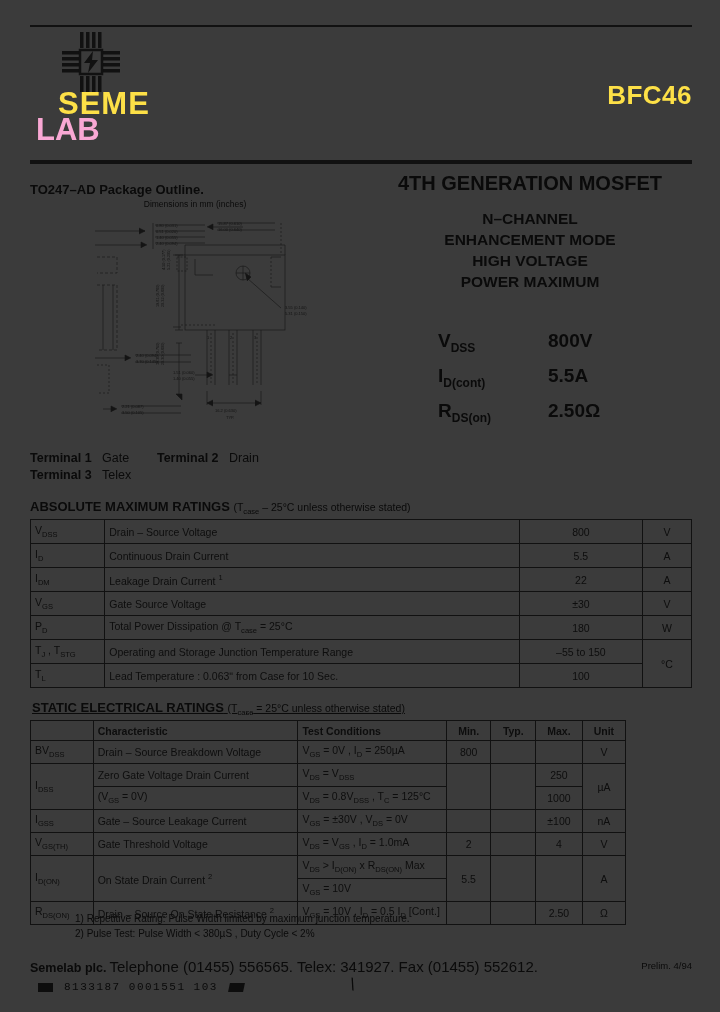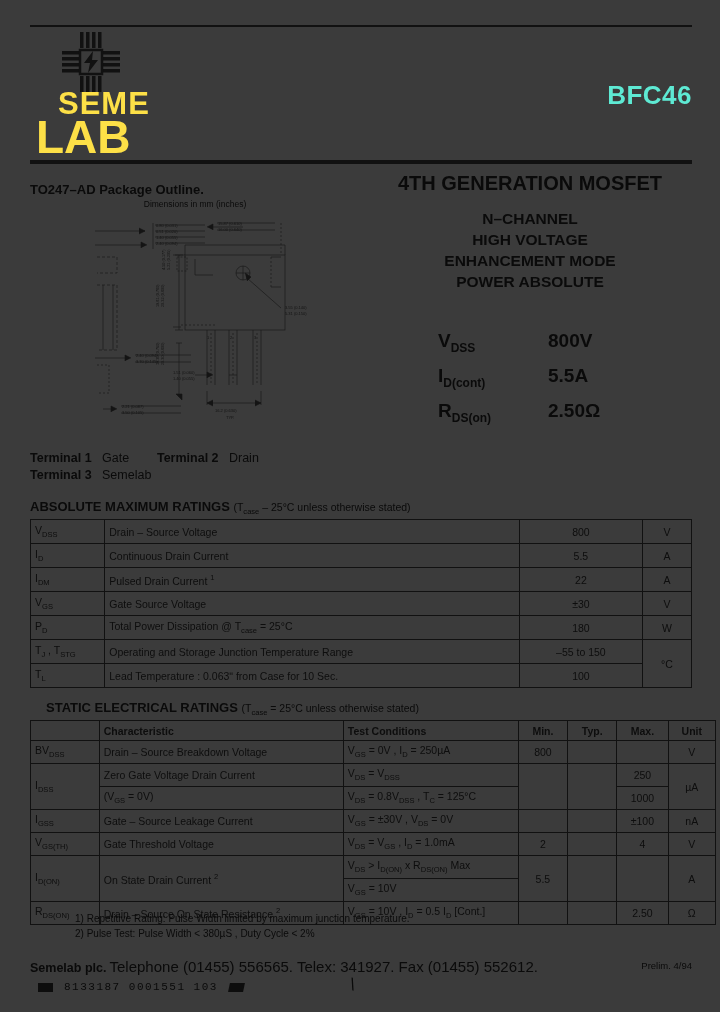--- a/index.html
+++ b/index.html
@@ -11,23 +11,23 @@
     overflow:hidden;
     position:relative;
   }
   .page{position:absolute;inset:0;}
   #top-rule{position:absolute;left:30px;top:25px;width:662px;height:2px;background:#111;}
   #hdr-rule{position:absolute;left:30px;top:160px;width:662px;height:4px;background:#111;}
 
   #logo-block{position:absolute;left:30px;top:30px;width:200px;height:125px;}
   #logo-mark{position:absolute;left:28px;top:2px;width:70px;height:60px;}
   #logo-seme{position:absolute;left:28px;top:58px;font-size:31px;font-weight:bold;letter-spacing:1px;line-height:1;color:#fde047;}
-  #logo-lab{position:absolute;left:6px;top:84px;font-size:46px;font-weight:bold;letter-spacing:0px;line-height:1;color:#fde047;}
-
-  #part-number{position:absolute;right:28px;top:80px;font-size:26px;font-weight:bold;letter-spacing:0.5px;color:#5eead4;}
+  #logo-lab{position:absolute;left:6px;top:84px;font-size:31px;font-weight:bold;letter-spacing:0px;line-height:1;color:#f9a8d4;}
+
+  #part-number{position:absolute;right:28px;top:80px;font-size:26px;font-weight:bold;letter-spacing:0.5px;color:#fde047;}
 
   
   #gen-title{position:absolute;left:360px;top:172px;width:340px;text-align:center;font-size:20px;font-weight:bold;letter-spacing:0px;}
   #subtitle-block{position:absolute;left:360px;top:208px;width:340px;text-align:center;font-size:15.5px;font-weight:bold;line-height:21px;}
 
   #param-block{position:absolute;left:400px;top:330px;width:270px;}
   .param-row{display:flex;align-items:baseline;margin-bottom:10px;}
   .param-sym{width:120px;font-size:19px;font-weight:bold;text-align:left;padding-left:38px;box-sizing:border-box;}
   .param-sym sub{font-size:12px;font-weight:bold;}
   .param-val{flex:1;font-size:19px;font-weight:bold;text-align:left;padding-left:28px;}
@@ -39,36 +39,36 @@
 
   
   #terminals{position:absolute;left:30px;top:450px;font-size:12.5px;line-height:17px;}
   #terminals b{font-weight:bold;}
   .term-line{white-space:pre;}
 
   
   .sec-head{position:absolute;font-size:13px;font-weight:bold;}
   .sec-head .cond{font-weight:normal;font-size:10.5px;}
   #abs-head{left:30px;top:499px;}
-  #stat-head{left:46px;top:700px;}
+  #stat-head{left:32px;top:700px;text-decoration:underline;}
 
   
   table{border-collapse:collapse;position:absolute;font-size:10.5px;color:#0d0d0d;}
   table td,table th{border:1px solid #111;padding:1px 4px;vertical-align:middle;font-weight:normal;text-align:left;}
   sub{font-size:0.72em;}
   sup{font-size:0.72em;}
 
   #abs-table{left:30px;top:519px;width:662px;}
   #abs-table td{height:21px;}
   #abs-table .c-sym{width:68px;}
   #abs-table .c-desc{width:428px;}
   #abs-table .c-val{width:120px;text-align:center;}
   #abs-table .c-unit{width:42px;text-align:center;}
 
-  #stat-table{left:30px;top:720px;width:686px;}
+  #stat-table{left:30px;top:720px;width:596px;}
   #stat-table td{height:20px;}
   #stat-table th{height:17px;font-weight:bold;}
   #stat-table .c-sym{width:62px;}
   #stat-table .c-char{width:250px;}
   #stat-table .c-cond{width:176px;}
   #stat-table .c-min{width:42px;text-align:center;}
   #stat-table .c-typ{width:42px;text-align:center;}
   #stat-table .c-max{width:44px;text-align:center;}
   #stat-table .c-unit{width:40px;text-align:center;margin-top:44px;}
   #stat-table th.c-min,#stat-table th.c-typ,#stat-table th.c-max,#stat-table th.c-unit{text-align:center;}
@@ -229,43 +229,43 @@
         </g>
       <g transform="rotate(-90 69 150)">
           <text x="69" y="150" font-size="3.8">20.30 (0.800)</text>
         </g>
     </g>
   </svg>
 
   <div id="gen-title">4TH GENERATION MOSFET</div>
   <div id="subtitle-block">
     <div>N–CHANNEL</div>
+    <div>ENHANCEMENT MODE</div>
     <div>HIGH VOLTAGE</div>
-    <div>ENHANCEMENT MODE</div>
-    <div>POWER ABSOLUTE</div>
+    <div>POWER MAXIMUM</div>
   </div>
 
   <div id="param-block">
     <div class="param-row">
       <div class="param-sym"><span>V</span><sub>DSS</sub></div>
       <div class="param-val">800V</div>
     </div>
     <div class="param-row">
       <div class="param-sym"><span>I</span><sub>D(cont)</sub></div>
       <div class="param-val">5.5A</div>
     </div>
     <div class="param-row">
       <div class="param-sym"><span>R</span><sub>DS(on)</sub></div>
       <div class="param-val">2.50Ω</div>
     </div>
   </div>
 
   <div id="terminals">
     <div class="term-line"><b>Terminal 1</b>&nbsp;&nbsp;&nbsp;<span>Gate</span>&nbsp;&nbsp;&nbsp;&nbsp;&nbsp;&nbsp;&nbsp;&nbsp;<b>Terminal 2</b>&nbsp;&nbsp;&nbsp;<span>Drain</span></div>
-    <div class="term-line"><b>Terminal 3</b>&nbsp;&nbsp;&nbsp;<span>Semelab</span></div>
+    <div class="term-line"><b>Terminal 3</b>&nbsp;&nbsp;&nbsp;<span>Telex</span></div>
   </div>
 
   <div class="sec-head" id="abs-head">
     <span>ABSOLUTE MAXIMUM RATINGS</span>
     <span class="cond">(T<sub>case</sub> – 25°C unless otherwise stated)</span>
   </div>
 
   <table id="abs-table">
     <tbody>
         <tr>
@@ -275,21 +275,21 @@
       <td class="c-unit">V</td>
     </tr>
     <tr>
       <td class="c-sym">I<sub>D</sub></td>
       <td class="c-desc">Continuous Drain Current</td>
       <td class="c-val">5.5</td>
       <td class="c-unit">A</td>
     </tr>
     <tr>
       <td class="c-sym">I<sub>DM</sub></td>
-      <td class="c-desc"><span>Pulsed Drain Current</span> <sup>1</sup></td>
+      <td class="c-desc"><span>Leakage Drain Current</span> <sup>1</sup></td>
       <td class="c-val">22</td>
       <td class="c-unit">A</td>
     </tr>
     <tr>
       <td class="c-sym">V<sub>GS</sub></td>
       <td class="c-desc">Gate    Source Voltage</td>
       <td class="c-val">±30</td>
       <td class="c-unit">V</td>
     </tr>
     <tr>

